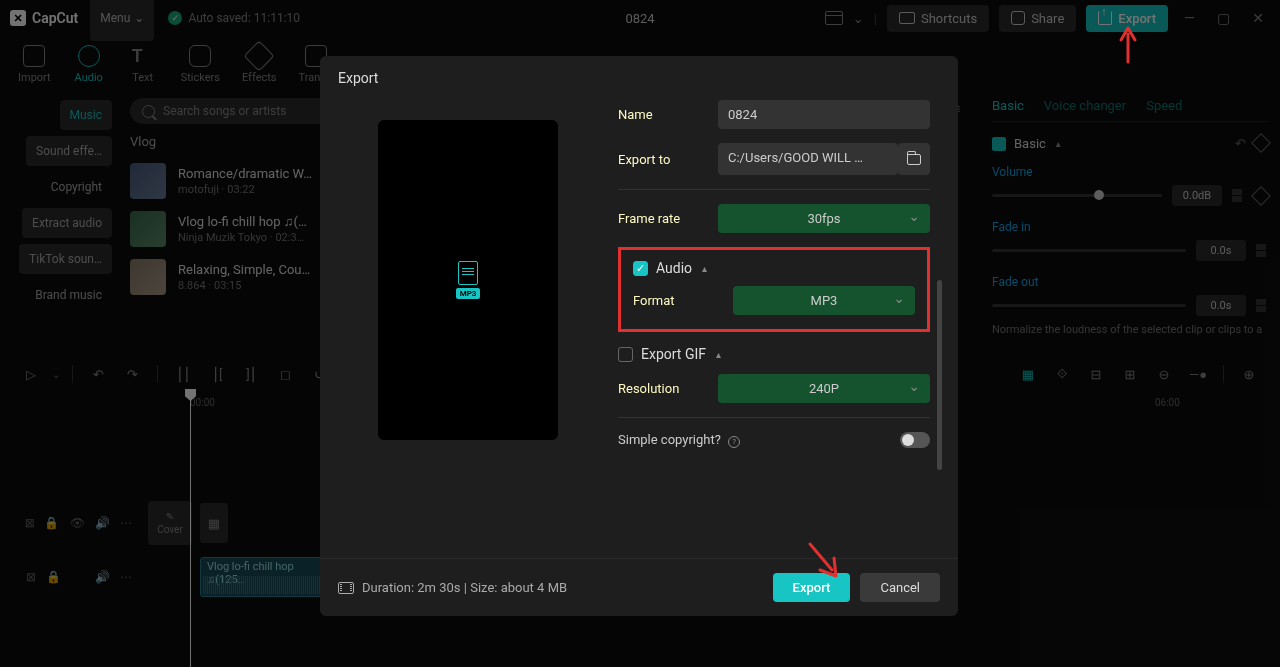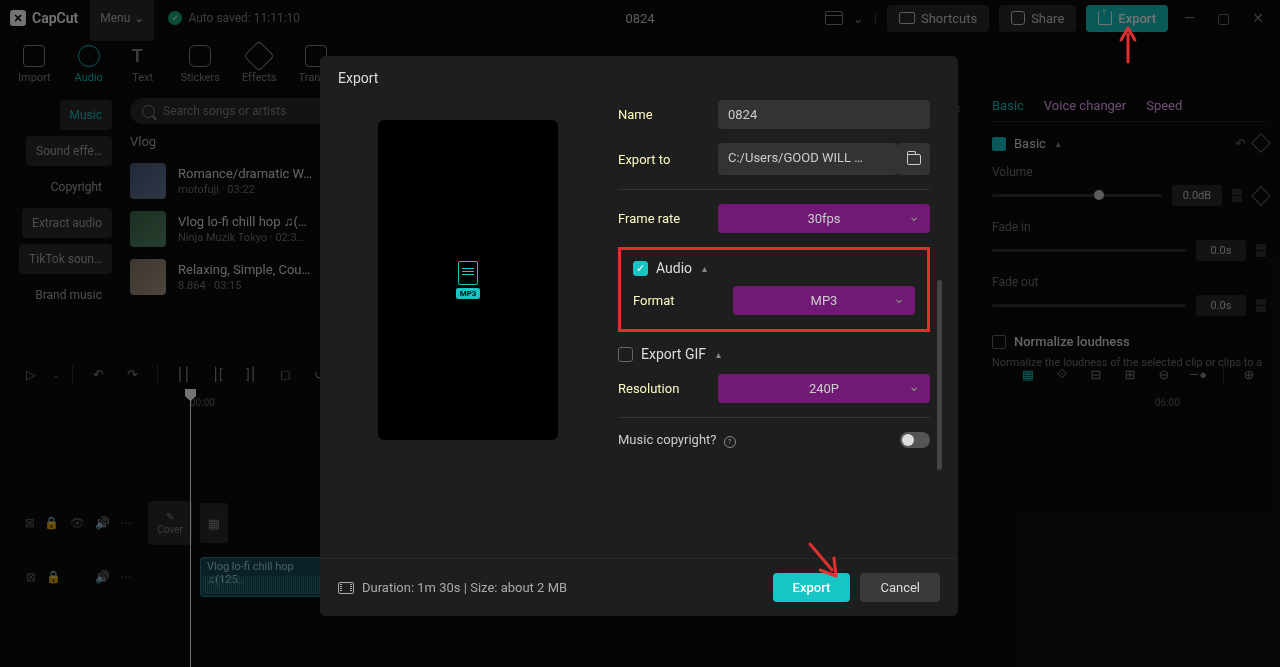--- a/index.html
+++ b/index.html
@@ -46,27 +46,27 @@
 .song-thumb.t3 { background:linear-gradient(135deg,#8a7a6a,#aa9a8a); }
 .song-info { flex:1; min-width:0; }
 .song-title { color:#ddd; font-size:13px; white-space:nowrap; overflow:hidden; text-overflow:ellipsis; }
 .song-meta { color:#777; font-size:11px; margin-top:2px; }
 
 .player-panel { flex:1; background:#0d0d0d; padding:10px 20px; }
 .player-header { display:flex; justify-content:space-between; color:#888; font-size:12px; }
 
 .inspector { width:300px; padding:6px 12px; }
 .insp-tabs { display:flex; gap:20px; font-size:13px; border-bottom:1px solid #222; padding-bottom:8px; }
-.insp-tab { color:#f0abfc; cursor:pointer; }
+.insp-tab { color:#0f766e; cursor:pointer; }
 .insp-tab.active { color:#17c5c5; }
 .insp-section { margin-top:14px; }
 .insp-check-row { display:flex; align-items:center; gap:8px; color:#ddd; font-size:13px; }
 .checkbox { width:14px; height:14px; border:1px solid #666; border-radius:2px; }
 .checkbox.checked { background:#17c5c5; border-color:#17c5c5; }
-.label-txt { color:#737373; font-size:12px; margin-top:14px; }
+.label-txt { color:#0ea5e9; font-size:12px; margin-top:14px; }
 .slider-row { display:flex; align-items:center; gap:10px; margin-top:6px; }
 .slider-track { flex:1; height:3px; background:#333; border-radius:2px; position:relative; }
 .slider-thumb { width:10px; height:10px; background:#ccc; border-radius:50%; position:absolute; top:-4px; left:60%; }
 .value-box { background:#2a2a2a; padding:4px 8px; border-radius:3px; color:#ccc; font-size:11px; min-width:50px; text-align:center; }
 .stepper { width:12px; display:flex; flex-direction:column; gap:1px; }
 .stepper span { width:10px; height:6px; background:#333; }
 .diamond { width:14px; height:14px; border:1.5px solid #666; transform:rotate(45deg); }
 .insp-desc { color:#777; font-size:11px; margin-top:6px; line-height:1.4; }
 
 .timeline-area { position:absolute; bottom:0; left:0; right:0; height:320px; padding:10px; }
@@ -92,21 +92,21 @@
 .preview-col { flex:0 0 260px; display:flex; justify-content:center; }
 .preview-box { width:180px; height:320px; background:#000; border-radius:6px; display:flex; align-items:center; justify-content:center; margin-top:20px; }
 .mp3-badge { display:flex; flex-direction:column; align-items:center; gap:3px; }
 .mp3-doc { width:20px; height:24px; border:1.5px solid #17c5c5; border-radius:2px; position:relative; }
 .mp3-doc::after { content:''; position:absolute; top:6px; left:3px; right:3px; height:1px; background:#17c5c5; box-shadow:0 3px 0 #17c5c5,0 6px 0 #17c5c5; }
 .mp3-label { background:#17c5c5; color:#000; font-size:8px; font-weight:600; padding:1px 4px; border-radius:2px; }
 .form-col { flex:1; padding-right:10px; position:relative; }
 .form-row { display:flex; align-items:center; margin-bottom:14px; }
 .form-label { width:100px; color:#fef9c3; font-size:13px; }
 .form-input { flex:1; background:#333; border:none; color:#ccc; padding:7px 10px; border-radius:4px; font-size:13px; }
-.form-select { flex:1; background:#701a75; color:#ccc; padding:7px 22px; border-radius:4px; font-size:13px; display:flex; justify-content:center; align-items:center; position:relative; cursor:pointer; }
+.form-select { flex:1; background:#14532d; color:#ccc; padding:7px 22px; border-radius:4px; font-size:13px; display:flex; justify-content:center; align-items:center; position:relative; cursor:pointer; }
 .form-select::after { content:'⌄'; position:absolute; right:10px; color:#888; font-size:14px; top:4px; }
 .path-row { display:flex; }
 .folder-btn { width:32px; height:32px; background:#333; border-radius:4px; display:flex; align-items:center; justify-content:center; cursor:pointer; }
 .folder-icon { width:14px; height:11px; border:1.5px solid #ccc; border-radius:2px; position:relative; }
 .folder-icon::before { content:''; position:absolute; top:-4px; left:-1.5px; width:7px; height:3px; border:1.5px solid #ccc; border-bottom:none; border-radius:2px 2px 0 0; }
 .hr { height:1px; background:#333; margin:8px 0 14px; }
 .colorspace { color:#888; font-size:13px; margin:10px 0 18px; }
 .section-check { display:flex; align-items:center; gap:8px; color:#ddd; font-size:14px; margin-bottom:12px; }
 .chk { width:15px; height:15px; border-radius:3px; border:1px solid #666; cursor:pointer; display:flex; align-items:center; justify-content:center; }
 .chk.on { background:#17c5c5; border-color:#17c5c5; color:#fff; font-size:11px; }
@@ -281,24 +281,20 @@
       </div>
       <div class="label-txt">Fade out</div>
       <div class="slider-row">
         <div class="slider-track"></div>
         <div class="value-box">0.0s</div>
         <div class="stepper">
             <span></span>
             <span></span>
           </div>
       </div>
-      <div class="insp-check-row" style="margin-top:18px">
-        <span class="checkbox"></span>
-        <span style="font-weight:500">Normalize loudness</span>
-      </div>
       <div class="insp-desc">Normalize the loudness of the selected clip or clips to a</div>
     </div>
   </div>
 </div>
 
 <div class="timeline-area">
   <div class="tl-toolbar">
     <span class="tl-tool">▷</span>
     <span style="color:#666;font-size:10px">⌄</span>
     <span class="tl-sep"></span>
@@ -411,32 +407,32 @@
       </div>
       <div class="form-row">
         <div class="form-label">Resolution</div>
         <div class="form-select">
             <span>240P</span>
           </div>
       </div>
       <div class="hr"></div>
       <div class="copyright-row">
         <span>
-          <span>Music copyright?</span>
+          <span>Simple copyright?</span>
           <span class="info-icon">?</span>
         </span>
         <span class="toggle"></span>
       </div>
       <div class="modal-scrollbar"></div>
     </div>
   </div>
   <div class="modal-footer">
     <div class="duration-info">
       <span class="film-icon"></span>
-      <span>Duration: 1m 30s | Size: about 2 MB</span>
+      <span>Duration: 2m 30s | Size: about 4 MB</span>
     </div>
     <div class="footer-btns">
       <button class="btn btn-primary">Export</button>
       <button class="btn btn-secondary">Cancel</button>
     </div>
   </div>
 </div>
 
 <div class="arrow" style="left:1118px;top:28px;">
   <svg width="20" height="34">

